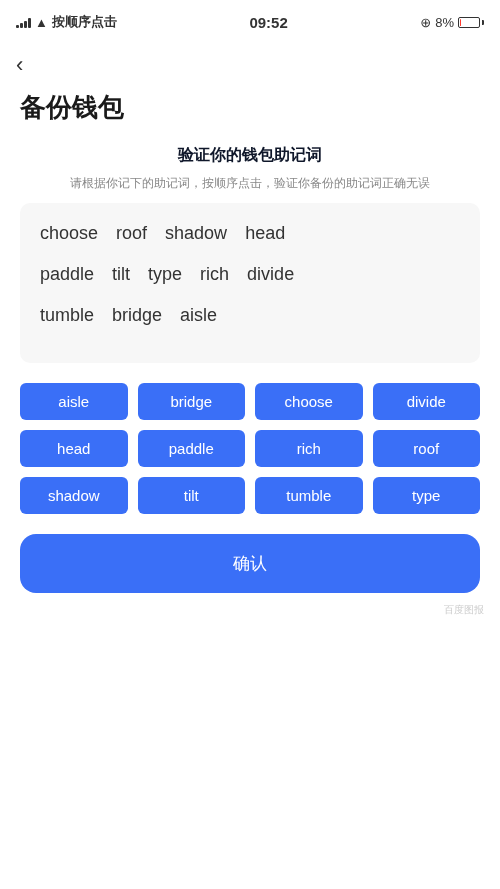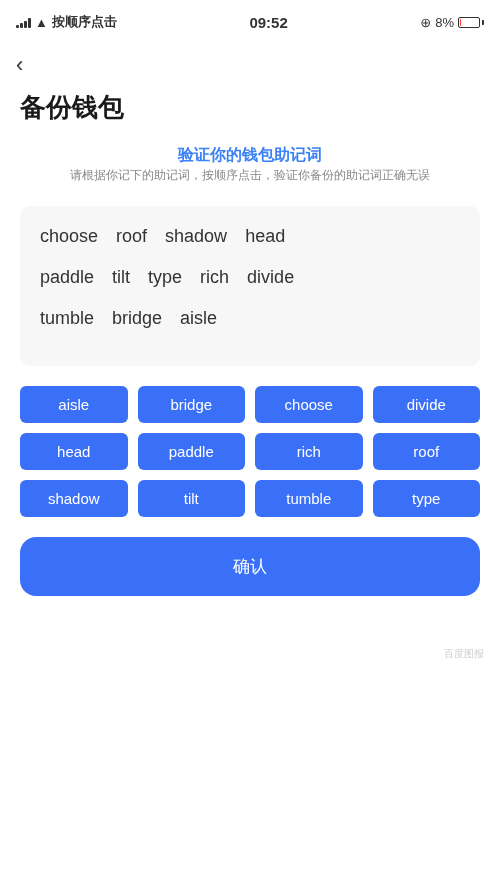--- a/index.html
+++ b/index.html
@@ -82,29 +82,30 @@
       font-size: 26px;
       font-weight: 700;
       color: #1a1a1a;
     }
 
     
     .section-title {
       text-align: center;
       font-size: 16px;
       font-weight: 600;
-      color: #3b82f6;
+      color: #0f172a;
+      margin-bottom: 8px;
     }
     .section-desc {
       text-align: center;
       font-size: 12px;
       color: #888;
       padding: 0 30px;
       line-height: 1.6;
-      margin-bottom: 21px;
+      margin-bottom: 10px;
     }
 
     
     .word-display-box {
       margin: 0 20px;
       background: #f7f7f7;
       border-radius: 10px;
       padding: 20px 20px 10px 20px;
       min-height: 160px;
     }
@@ -158,21 +159,20 @@
       cursor: pointer;
       outline: none;
     }
 
     
     .watermark {
       text-align: right;
       padding: 10px 16px;
       font-size: 10px;
       color: #ccc;
-      margin-top: 41px;
     }
 
     
     .signal-bars {
       display: inline-flex;
       align-items: flex-end;
       gap: 1px;
       height: 12px;
     }
     .signal-bar {

